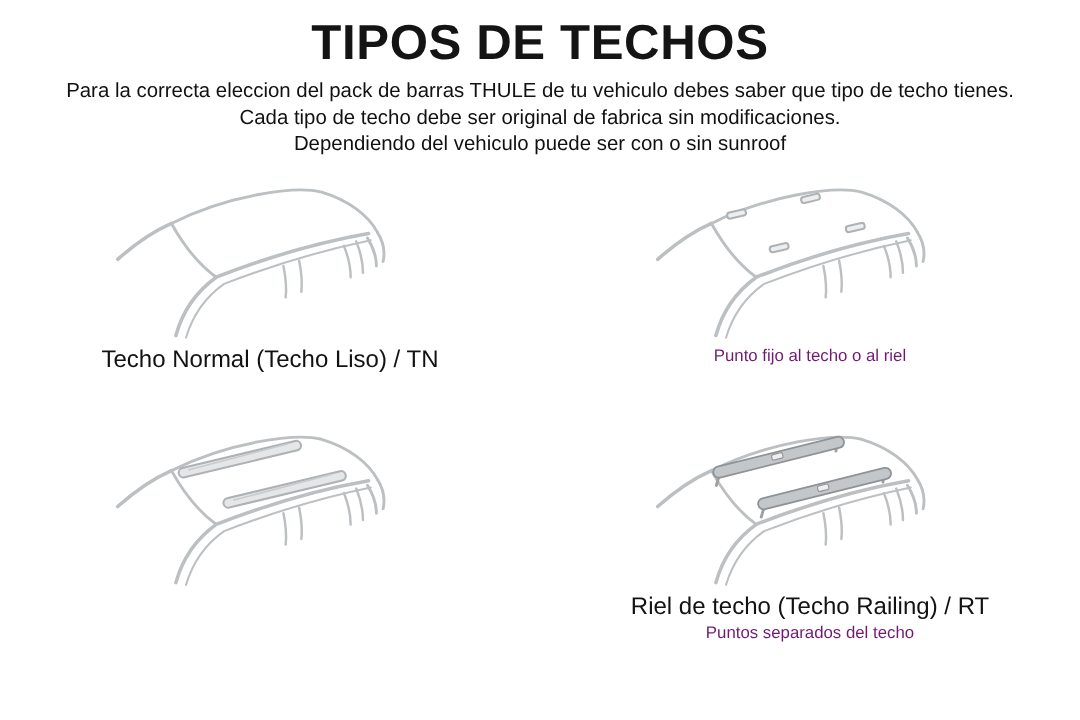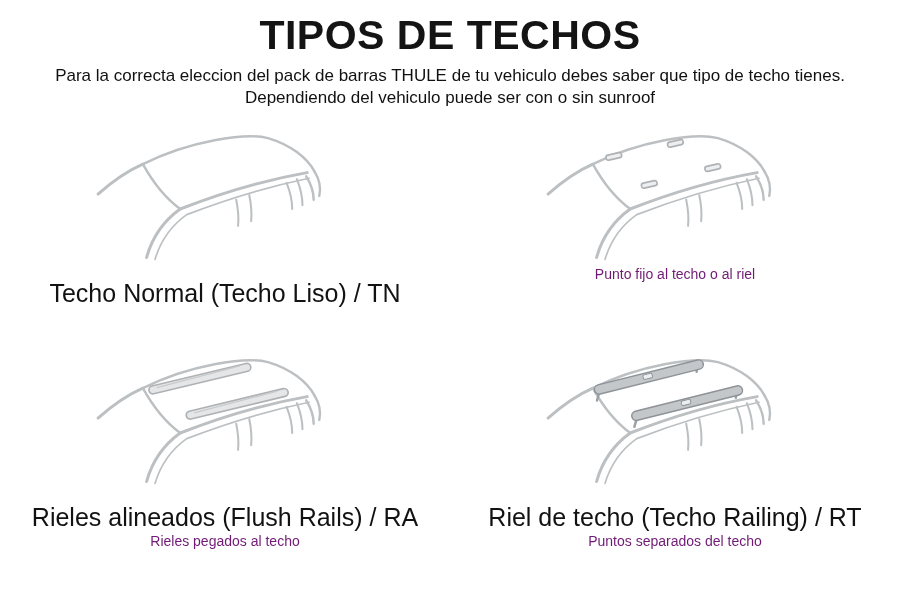--- a/index.html
+++ b/index.html
@@ -16,21 +16,21 @@
   }
   .desc{text-align:center;font-size:17px;line-height:22px;color:#111;}
   .grid{
     margin-top:16px;
     display:grid;grid-template-columns:450px 450px;row-gap:24px;
   }
   figure.cell{margin:0;display:flex;flex-direction:column;align-items:center;}
   .art{width:322px;height:140px;}
   .art svg{width:100%;height:100%;display:block;}
   figcaption{text-align:center;}
-  .label{font-size:25px;color:#121212;margin-top:14px;}
+  .label{font-size:20px;color:#121212;margin-top:2px;}
   .sublabel{font-size:14px;color:#701a75;margin-top:1px;min-height:16px;}
   .defs-holder{position:absolute;width:0;height:0;overflow:hidden;}
 </style>
 </head>
 <body>
 
 <svg class="defs-holder" aria-hidden="true">
   <defs>
     <g id="roof-base" fill="none" stroke="#bcc0c2" stroke-width="2.6" stroke-linecap="round">
 
@@ -54,20 +54,21 @@
     </g>
   </defs>
 </svg>
 
 <div class="page">
 
   <h1 class="title">TIPOS DE TECHOS</h1>
 
   <div class="desc">
     <div>Para la correcta eleccion del pack de barras THULE de tu vehiculo debes saber que tipo de techo tienes.</div>
+    <div>Cada tipo de techo debe ser original de fabrica sin modificaciones.</div>
     <div>Dependiendo del vehiculo puede ser con o sin sunroof</div>
   </div>
 
   <div class="grid">
 
     <figure class="cell">
       <div class="art">
         <svg viewBox="0 0 300 150">
           <use href="#roof-base"></use>
         </svg>
@@ -100,24 +101,20 @@
         <svg viewBox="0 0 300 150">
           <use href="#roof-base"></use>
           <g>
             <rect x="67" y="27.5" width="112" height="8.5" rx="4.2" fill="#e4e6e7" stroke="#aeb2b5" stroke-width="1.8" transform="rotate(-13.5 123 31.5)"></rect>
             <line x1="76" y1="30.5" x2="168" y2="28.5" stroke="#c8cbcd" stroke-width="1.4" transform="rotate(-13.5 123 31.5)"></line>
             <rect x="107" y="54.5" width="112" height="8.5" rx="4.2" fill="#e4e6e7" stroke="#aeb2b5" stroke-width="1.8" transform="rotate(-13.5 163 58.5)"></rect>
             <line x1="116" y1="57.5" x2="208" y2="55.5" stroke="#c8cbcd" stroke-width="1.4" transform="rotate(-13.5 163 58.5)"></line>
           </g>
         </svg>
       </div>
-      <figcaption>
-        <div class="label">Rieles alineados (Flush Rails) / RA</div>
-        <div class="sublabel">Rieles pegados al techo</div>
-      </figcaption>
     </figure>
 
     <figure class="cell">
       <div class="art">
         <svg viewBox="0 0 300 150">
           <use href="#roof-base"></use>
           <g>
 
             <g transform="rotate(-14 122 30)">
               <path d="M66,34 l-4,7" stroke="#9aa0a4" stroke-width="2.6" fill="none" stroke-linecap="round"></path>

